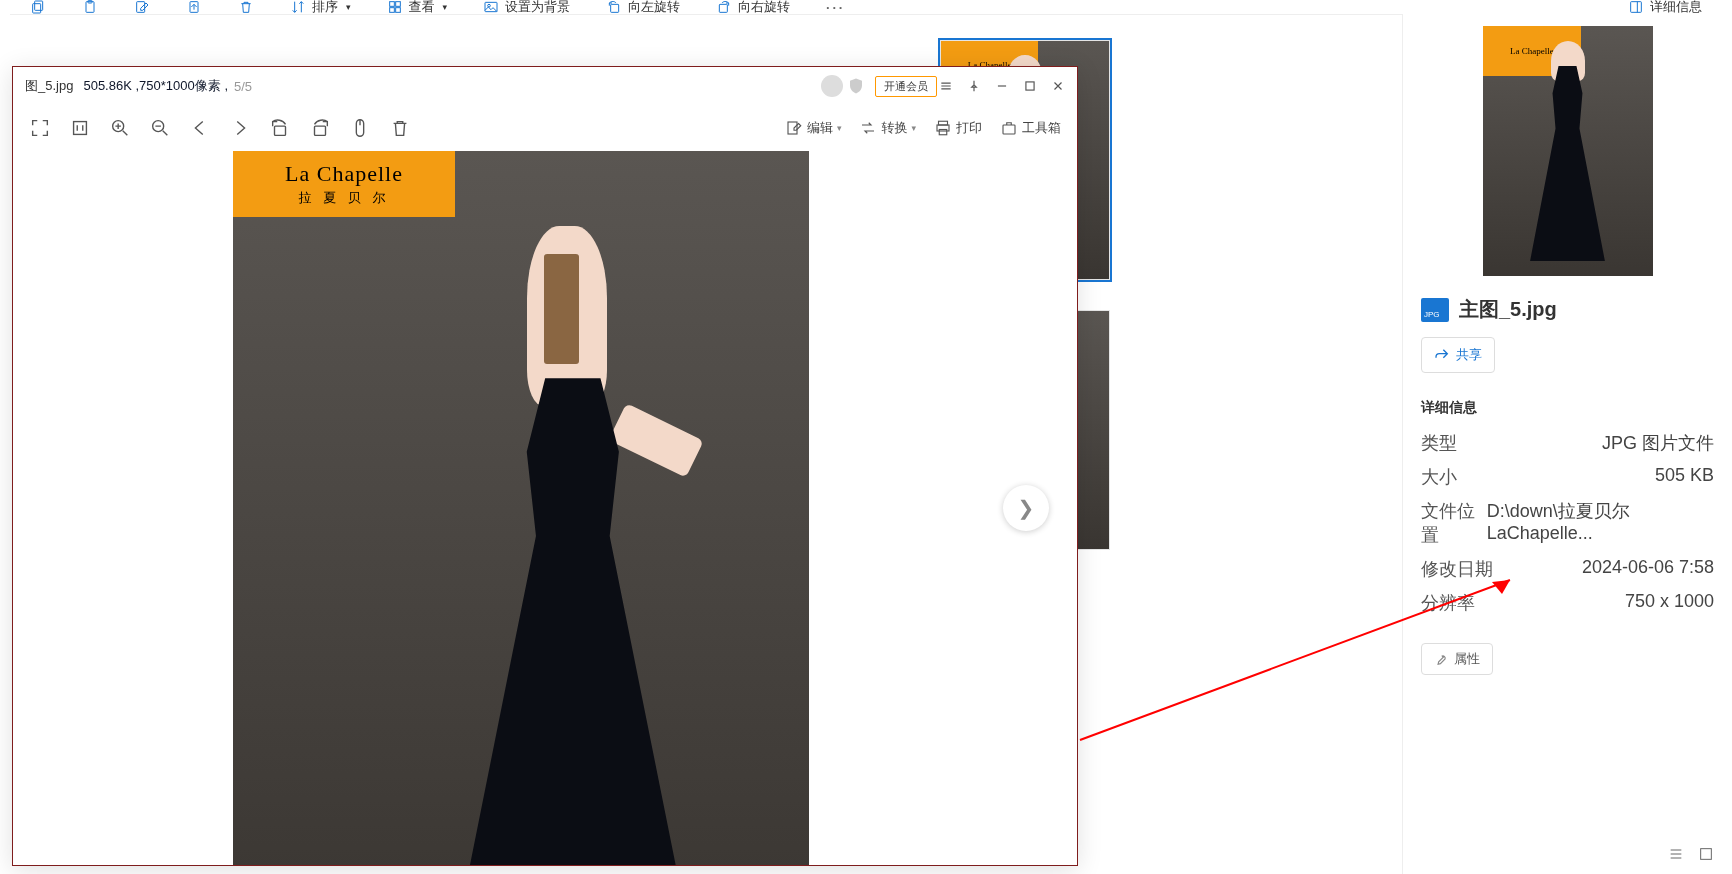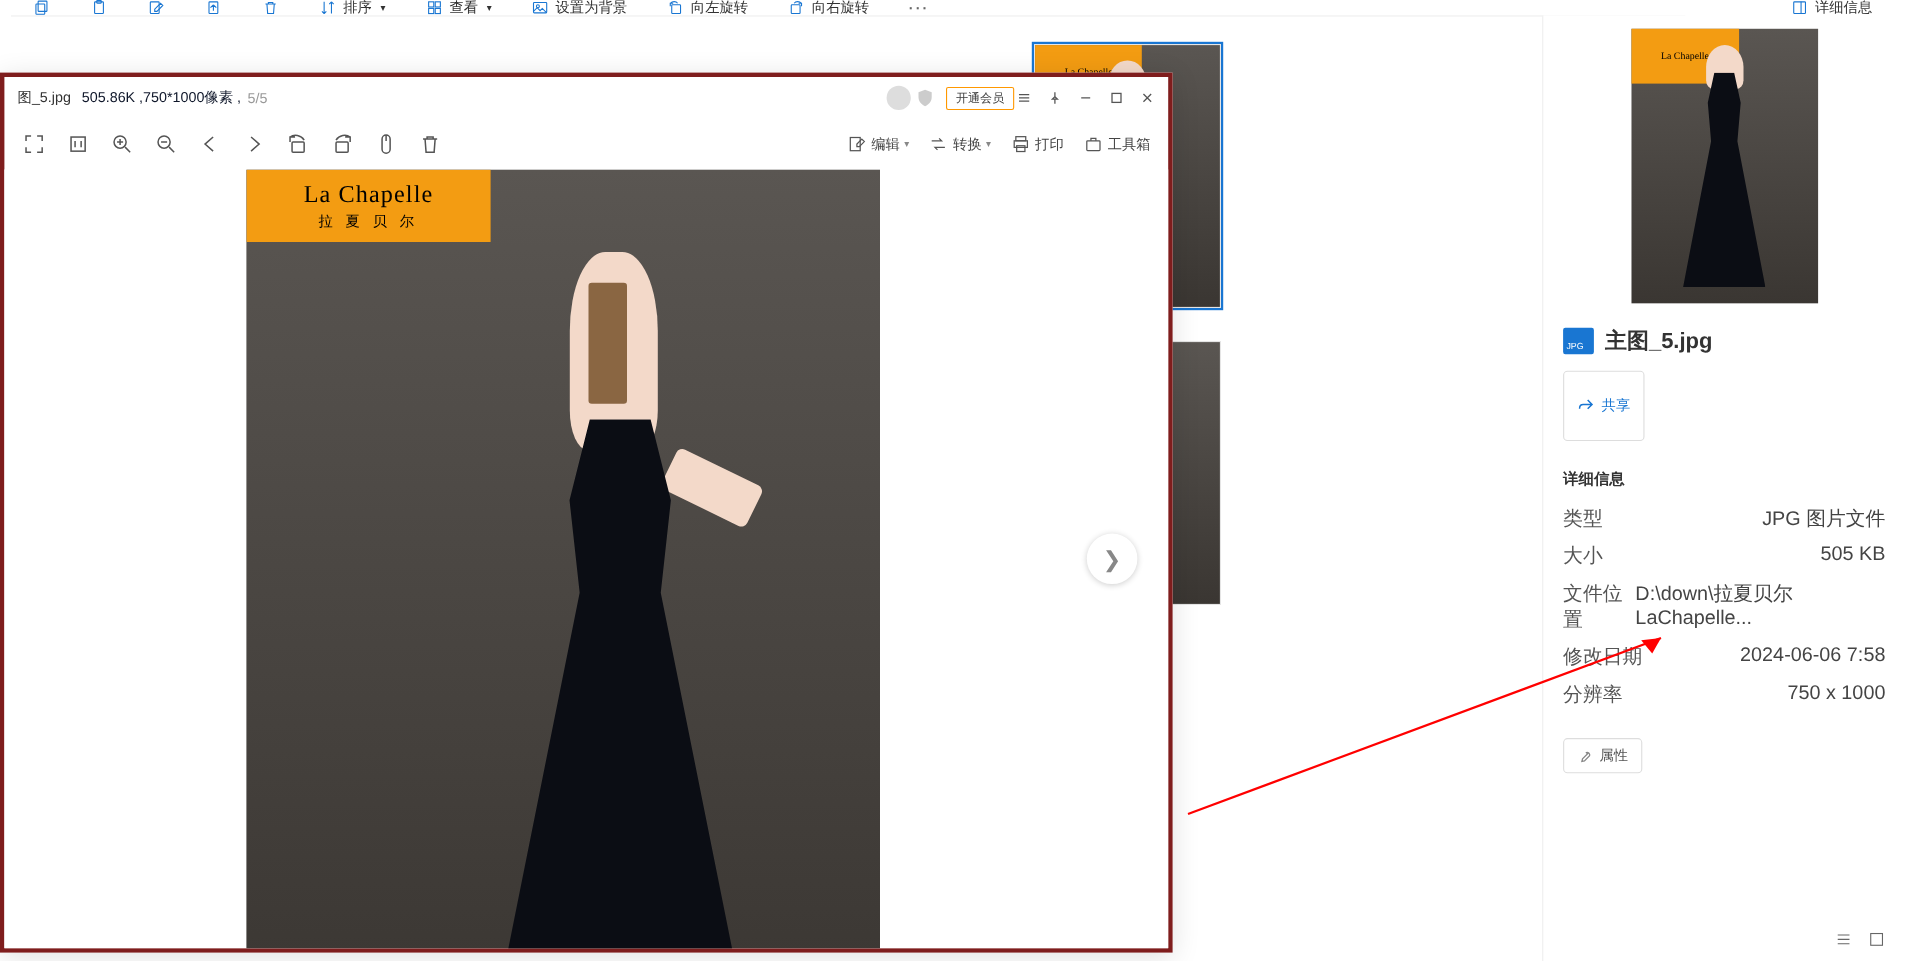--- a/index.html
+++ b/index.html
@@ -19,29 +19,29 @@
 .bg-thumbs .thumb { width: 170px; height: 240px; margin-bottom: 30px; background: #f5f5f5; border: 1px solid #e5e5e5; position: relative; overflow: hidden; }
 .bg-thumbs .thumb.sel { outline: 2px solid #1976d2; }
 
 
 .details { position: absolute; right: 0; top: 14px; bottom: 0; width: 330px; border-left: 1px solid #eee; background: #fff; padding: 0 18px; }
 .details .preview { width: 170px; height: 250px; margin: 12px auto 20px; background: #f2f2f2; position: relative; overflow: hidden; }
 .filename-row { display: flex; align-items: center; gap: 10px; margin-bottom: 14px; }
 .file-icon { width: 28px; height: 24px; background: #1976d2; border-radius: 2px; position: relative; }
 .file-icon::before { content: "JPG"; color: #fff; font-size: 8px; position: absolute; bottom: 3px; left: 3px; }
 .filename { font-weight: 700; font-size: 20px; }
-.share-btn { display: inline-flex; align-items: center; gap: 6px; border: 1px solid #ddd; border-radius: 4px; padding: 22px 12px; font-size: 13px; color: #1976d2; cursor: pointer; margin-bottom: 26px; }
+.share-btn { display: inline-flex; align-items: center; gap: 6px; border: 1px solid #ddd; border-radius: 4px; padding: 8px 12px; font-size: 13px; color: #1976d2; cursor: pointer; margin-bottom: 26px; }
 .section-title { font-weight: 700; font-size: 14px; margin-bottom: 14px; }
 .meta-row { display: flex; justify-content: space-between; font-size: 18px; color: #555; margin-bottom: 10px; }
 .meta-row .v { color: #444; text-align: left; }
 .attr-btn { display: inline-flex; align-items: center; gap: 6px; border: 1px solid #ddd; border-radius: 4px; padding: 6px 12px; font-size: 13px; color: #555; cursor: pointer; margin-top: 18px; }
 .details-footer { position: absolute; bottom: 12px; right: 18px; display: flex; gap: 14px; color: #666; }
 
 
-.viewer { position: absolute; left: 0; top: 66px; width: 1066px; height: 800px; background: #fff; border: 4px solid #7f1d1d; box-shadow: 0 4px 24px rgba(0,0,0,0.12); }
+.viewer { position: absolute; left: 12px; top: 66px; width: 1066px; height: 800px; background: #fff; border: 1px solid #7f1d1d; box-shadow: 0 4px 24px rgba(0,0,0,0.12); }
 .v-title { display: flex; align-items: center; height: 38px; padding: 0 12px; }
 .v-title .fn { font-size: 13px; color: #333; margin-right: 10px; }
 .v-title .dim { font-size: 13px; color: #0f172a; margin-right: 6px; }
 .v-title .cnt { font-size: 13px; color: #999; }
 .v-title .spacer { flex: 1; }
 .avatar { width: 22px; height: 22px; border-radius: 50%; background: #ddd; margin-right: 4px; }
 .shield { width: 18px; height: 18px; margin-right: 10px; }
 .vip-btn { border: 1px solid #ff9800; color: #404040; padding: 2px 8px; font-size: 11px; border-radius: 2px; margin-right: 2px; }
 .win-icons { display: flex; align-items: center; gap: 14px; }
 .win-icons .wi { width: 14px; height: 14px; cursor: pointer; }

